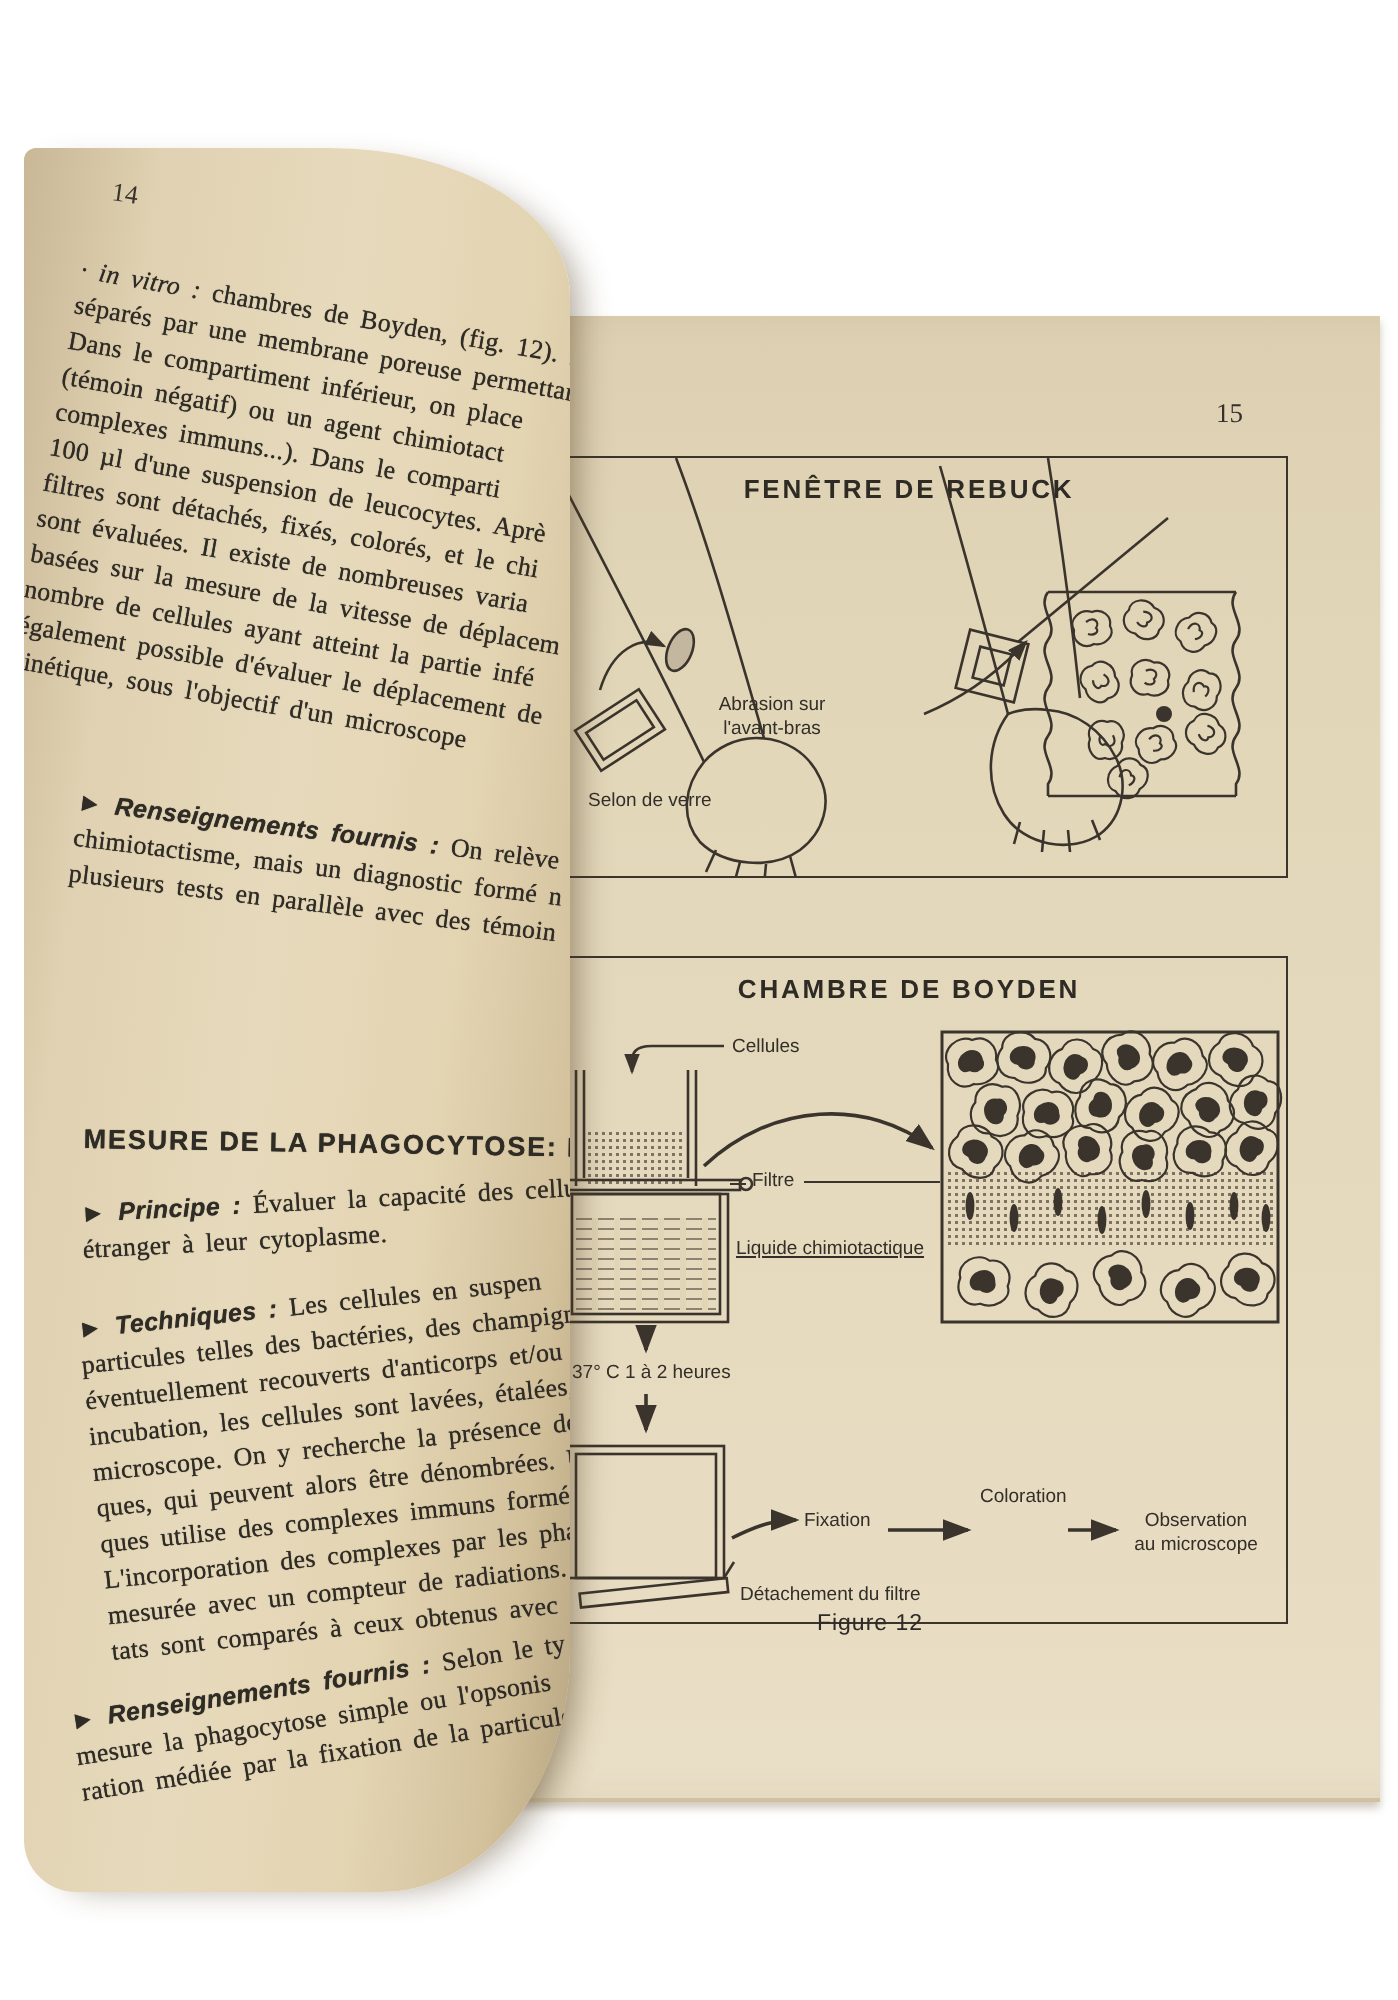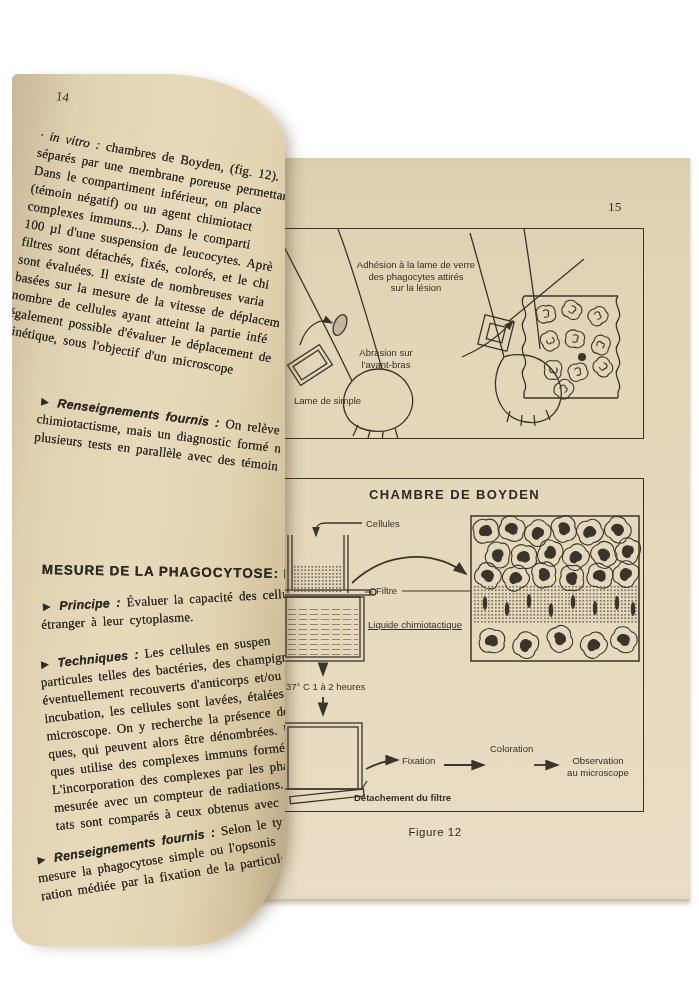--- a/index.html
+++ b/index.html
@@ -45,20 +45,21 @@
 </style>
 </head>
 <body>
 
 <div class="scene">
 
   <div class="right-page">
     <div class="folio">15</div>
 
     <div class="figbox" style="left:15px;top:70px;width:377px;height:209px;">
+      <div class="figtitle">FENÊTRE DE REBUCK</div>
 
       <svg class="figsvg" width="377" height="209" viewBox="0 0 377 209">
         <defs>
           <marker id="arw" markerWidth="9" markerHeight="7" refX="7" refY="3" orient="auto">
             <path d="M0,0 L8,3 L0,6 Z" fill="#3a342c"></path>
           </marker>
           <g id="c1" stroke="#3a342c" stroke-width="1.1" fill="none">
             <path d="M0,-8 C5,-10 10,-6 9,-1 C12,4 6,9 1,8 C-4,11 -10,7 -9,1 C-12,-4 -6,-10 0,-8 Z"></path>
             <path d="M-3,-3 C1,-6 4,-3 2,0 C4,2 1,4 -2,3"></path>
           </g>
@@ -102,30 +103,25 @@
         <use href="#c1" transform="translate(284,112) rotate(70)"></use>
         <use href="#c1" transform="translate(309,110) rotate(15)"></use>
         <use href="#c1" transform="translate(335,116) rotate(-60)"></use>
         <use href="#c1" transform="translate(287,141) rotate(100)"></use>
         <use href="#c1" transform="translate(312,143) rotate(-10)"></use>
         <use href="#c1" transform="translate(337,138) rotate(55)"></use>
         <use href="#c1" transform="translate(298,160) rotate(-40)"></use>
         <circle cx="316" cy="128" r="4" fill="#3a342c"></circle>
       </svg>
 
-      <div class="lbl ctr" style="left:70px;top:30px;width:160px;">
-        <div>Adhésion à la lame de verre</div>
-        <div>des phagocytes attirés</div>
-        <div>sur la lésion</div>
-      </div>
       <div class="lbl ctr" style="left:88px;top:118px;width:64px;">
         <div>Abrasion sur</div>
         <div>l'avant-bras</div>
       </div>
-      <div class="lbl" style="left:28px;top:166px;">Lame de simple</div>
+      <div class="lbl" style="left:28px;top:166px;">Selon de verre</div>
     </div>
 
     <div class="figbox" style="left:15px;top:320px;width:377px;height:332px;">
       <div class="figtitle">CHAMBRE DE BOYDEN</div>
 
       <div class="dots" style="left:27px;top:86px;width:50px;height:27px;"></div>
       <div class="dashes" style="left:22px;top:130px;width:70px;height:46px;"></div>
       <div class="dots" style="left:207px;top:106px;width:166px;height:38px;"></div>
 
       <svg class="figsvg" width="377" height="332" viewBox="0 0 377 332">
@@ -213,23 +209,23 @@
       <div class="lbl" style="left:100px;top:39px;">Cellules</div>
       <div class="lbl" style="left:110px;top:106px;">Filtre</div>
       <div class="lbl" style="left:102px;top:140px;width:95px;text-decoration:underline;">Liquide chimiotactique</div>
       <div class="lbl" style="left:20px;top:202px;width:100px;">37° C 1 à 2 heures</div>
       <div class="lbl" style="left:136px;top:276px;">Fixation</div>
       <div class="lbl" style="left:224px;top:264px;">Coloration</div>
       <div class="lbl ctr" style="left:294px;top:276px;width:76px;">
         <div>Observation</div>
         <div>au microscope</div>
       </div>
-      <div class="lbl" style="left:88px;top:313px;font-weight:bold;">Détachement du filtre</div>
-    </div>
-    <div class="caption" style="left:15px;top:668px;width:340px;">Figure 12</div>
+      <div class="lbl" style="left:104px;top:313px;">Détachement du filtre</div>
+    </div>
+    <div class="caption" style="left:15px;top:648px;width:340px;">Figure 12</div>
   </div>
 
   <div class="left-page">
     <div class="pagenum">14</div>
 
     <div class="tblock" style="left:30px;top:52px;transform:rotate(10deg);transform-origin:0 0;">
       <div class="tline"><i><span>· in vitro :</span></i> <span>chambres de Boyden, (fig. 12). Deu</span></div>
       <div>
           <div class="tline">séparés par une membrane poreuse permettan</div>
           <div class="tline">Dans le compartiment inférieur, on place</div>

